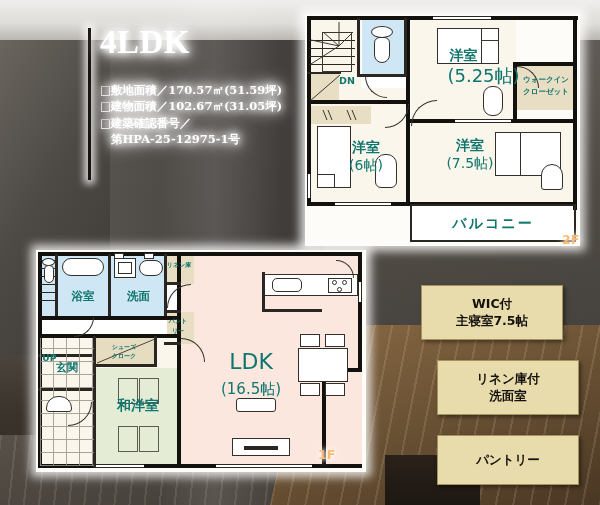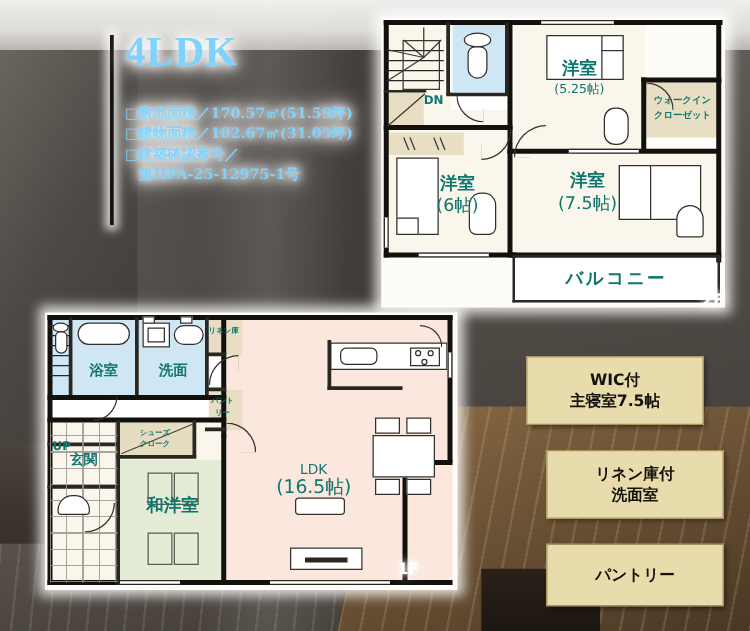--- a/index.html
+++ b/index.html
@@ -38,21 +38,21 @@
       linear-gradient(170deg,#57514a 0%,#433d37 100%);}
   .bg-darkpanel{position:absolute;left:385px;top:455px;width:95px;height:50px;
     background:linear-gradient(180deg,#2a211a 0%,#1d1712 100%);}
   .bg-glow{position:absolute;left:160px;top:0px;width:120px;height:505px;
     background:linear-gradient(90deg,rgba(255,255,255,0) 0%,rgba(255,255,255,.10) 45%,rgba(255,255,255,0) 100%);}
   .bg-vline{position:absolute;left:88px;top:28px;width:3px;height:152px;
     background:#17140f;box-shadow:0 0 7px 4px rgba(255,255,255,.75);}
 
   
   .headline{position:absolute;left:100px;top:26px;z-index:6;
-    color:#7dd3fc;text-shadow:0 0 7px #fff,0 0 11px #fff,0 0 16px #fff,0 0 22px #fff;}
+    color:#ffffff;text-shadow:0 0 7px #fff,0 0 11px #fff,0 0 16px #fff,0 0 22px #fff;}
   .hl-title{font-size:33px;font-weight:700;letter-spacing:.5px;line-height:1;}
   .hl-sub{font-size:13.5px;font-weight:700;line-height:1.32;margin-top:6px;
     font-family:"DejaVu Serif","Liberation Serif",serif;}
   .hl-list{margin-top:23px;font-size:11.5px;line-height:1.42;font-weight:700;
     font-family:"DejaVu Serif","Liberation Serif",serif;}
   .hl-list div{white-space:nowrap;}
   .hl-indent{padding-left:11px;}
 
   
   .plan{position:absolute;z-index:5;background:#fdfcf9;
@@ -68,21 +68,21 @@
   .fix{position:absolute;box-sizing:border-box;border:1px solid #33302b;background:#fff;}
   .fixr{position:absolute;box-sizing:border-box;border:1px solid #33302b;background:#fff;border-radius:50%;}
   .tatami{position:absolute;box-sizing:border-box;border:1px solid #5d5a52;}
   .grid-ent{position:absolute;
     background-image:
       repeating-linear-gradient(0deg,#9a968d 0px,#9a968d 1px,transparent 1px,transparent 13px),
       repeating-linear-gradient(90deg,#9a968d 0px,#9a968d 1px,transparent 1px,transparent 13px);}
   .door-arc{position:absolute;box-sizing:border-box;border:1px solid #35322d;
     border-radius:0 0 0 100%;background:transparent;}
   .stair-step{position:absolute;background:#2a2723;height:1px;}
-  .floor-tag{position:absolute;z-index:7;font-size:12.5px;font-weight:700;color:#ffffff;
+  .floor-tag{position:absolute;z-index:7;font-size:12.5px;font-weight:700;color:#fdba74;
     font-family:"DejaVu Sans","Liberation Sans",sans-serif;
     text-shadow:0 0 5px #fff,0 0 9px #fff;}
 
   
   .c-room{background:#fbf6ec;}
   .c-ldk{background:#fbe7de;}
   .c-wash{background:#cfe6f5;}
   .c-wic{background:#e8dec4;}
   .c-wa{background:#e4ecd6;}
   .c-tata{background:#e6dcc0;}
@@ -207,21 +207,21 @@
     <div class="ink t" style="left:2px;top:160px;width:4px;height:24px;background:#fff;border-left:1px solid #2a2723;border-right:1px solid #2a2723;"></div>
     <div class="ink t" style="left:30px;top:188px;width:56px;height:4px;background:#fff;border-top:1px solid #2a2723;border-bottom:1px solid #2a2723;"></div>
     <div class="ink t" style="left:150px;top:105px;width:56px;height:4px;background:#fff;border-top:1px solid #2a2723;border-bottom:1px solid #2a2723;"></div>
 
     <div class="door-arc" style="left:60px;top:62px;width:22px;height:22px;border-width:0 0 1px 1px;border-radius:0 0 0 100%;"></div>
     <div class="door-arc" style="left:106px;top:86px;width:26px;height:26px;border-width:1px 0 0 1px;border-radius:100% 0 0 0;"></div>
     <div class="door-arc" style="left:80px;top:90px;width:24px;height:24px;border-width:0 1px 1px 0;border-radius:0 0 100% 0;"></div>
     <div class="door-arc" style="left:212px;top:52px;width:22px;height:22px;border-width:1px 1px 0 0;border-radius:0 100% 0 0;"></div>
 
     <div class="lbl lbl-jp" style="left:106px;top:34px;width:105px;font-size:14px;">洋室</div>
-    <div class="lbl" style="left:106px;top:52px;width:105px;font-size:10px;">(5.25帖)</div>
+    <div class="lbl" style="left:106px;top:52px;width:105px;font-size:18px;padding-left:20px;">(5.25帖)</div>
     <div class="lbl lbl-jp" style="left:120px;top:124px;width:90px;font-size:14px;">洋室</div>
     <div class="lbl" style="left:120px;top:142px;width:90px;font-size:14px;">(7.5帖)</div>
     <div class="lbl lbl-jp" style="left:30px;top:126px;width:62px;font-size:14px;">洋室</div>
     <div class="lbl" style="left:30px;top:144px;width:62px;font-size:14px;">(6帖)</div>
     <div class="lbl lbl-jp" style="left:212px;top:62px;width:58px;font-size:7.5px;">ウォークイン</div>
     <div class="lbl lbl-jp" style="left:212px;top:74px;width:58px;font-size:7.5px;">クローゼット</div>
     <div class="lbl lbl-jp" style="left:106px;top:202px;width:164px;font-size:14px;letter-spacing:2px;">バルコニー</div>
   </div>
   <div class="floor-tag" style="left:562px;top:232px;">2F</div>
 
@@ -322,21 +322,21 @@
 
     <div class="lbl lbl-jp" style="left:22px;top:40px;width:50px;font-size:11.5px;">浴室</div>
     <div class="lbl lbl-jp" style="left:75px;top:40px;width:55px;font-size:11.5px;">洗面</div>
     <div class="lbl lbl-jp" style="left:128px;top:12px;width:30px;font-size:6px;">リネン庫</div>
     <div class="lbl lbl-jp" style="left:128px;top:68px;width:28px;font-size:6px;">パント</div>
     <div class="lbl lbl-jp" style="left:128px;top:78px;width:28px;font-size:6px;">リー</div>
     <div class="lbl lbl-jp" style="left:6px;top:112px;width:50px;font-size:11px;">玄関</div>
     <div class="lbl lbl-jp" style="left:60px;top:94px;width:56px;font-size:6px;">シューズ</div>
     <div class="lbl lbl-jp" style="left:60px;top:103px;width:56px;font-size:6px;">クローク</div>
     <div class="lbl lbl-jp" style="left:62px;top:148px;width:80px;font-size:14px;">和洋室</div>
-    <div class="lbl" style="left:180px;top:120px;width:70px;font-size:11px;font-weight:500;">LDK</div>
+    <div class="lbl" style="left:180px;top:100px;width:70px;font-size:22px;font-weight:500;">LDK</div>
     <div class="lbl" style="left:174px;top:131px;width:82px;font-size:15px;">(16.5帖)</div>
   </div>
   <div class="floor-tag" style="left:318px;top:447px;">1F</div>
 
   <div class="chip" style="left:421px;top:285px;width:140px;height:53px;">
     <div>
       <div>WIC付</div>
       <div>主寝室7.5帖</div>
     </div>
   </div>

